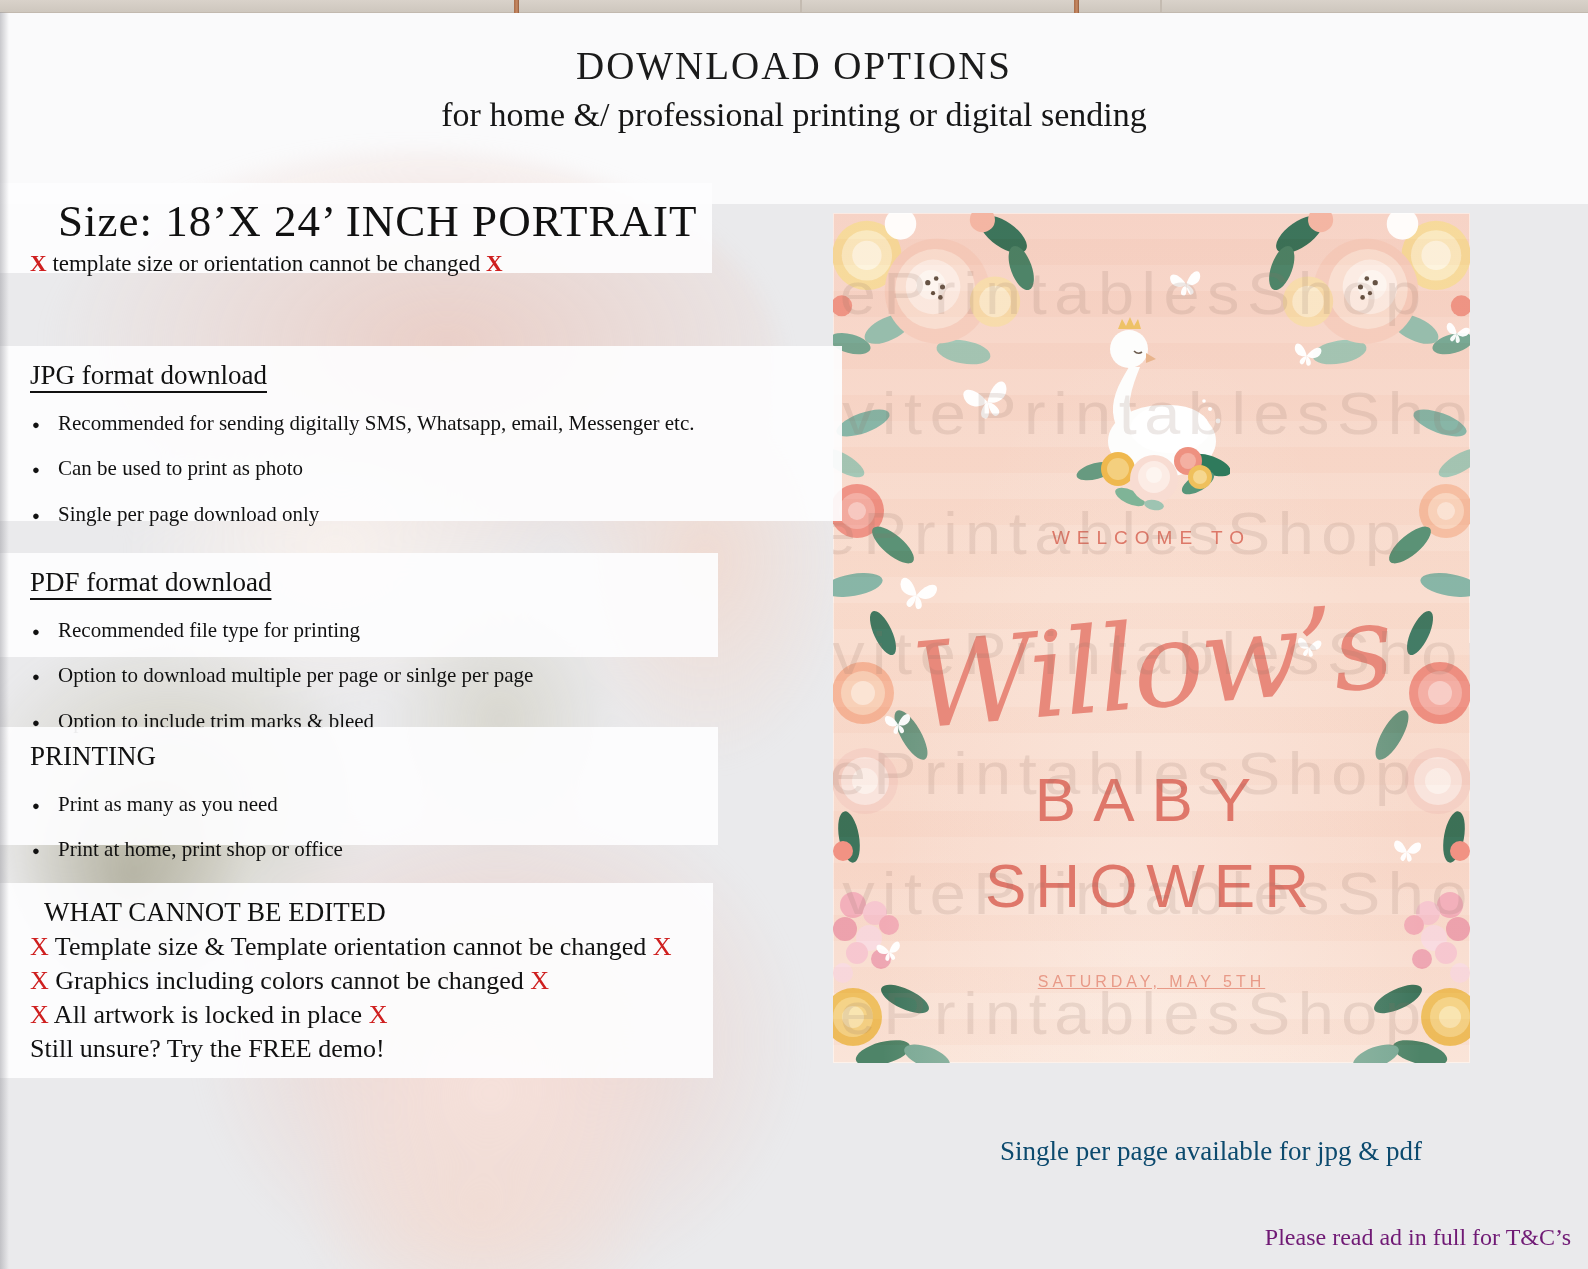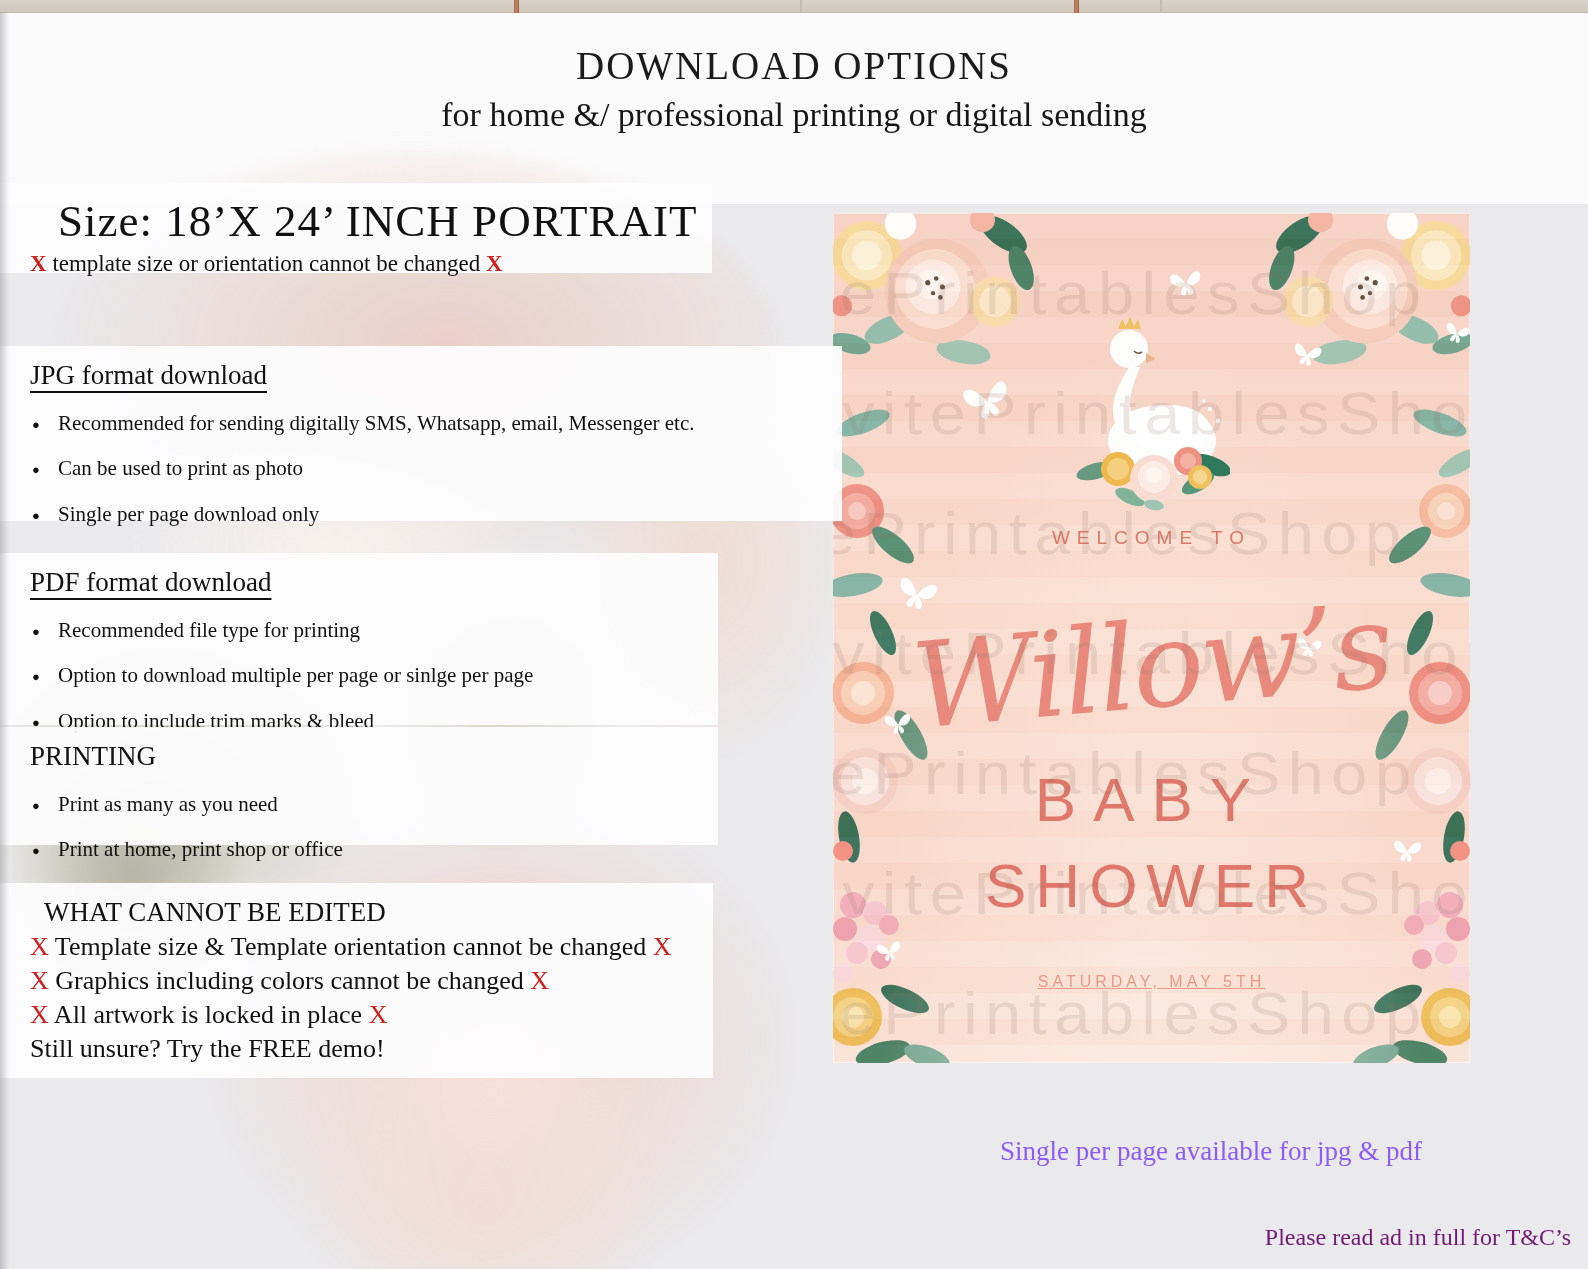--- a/index.html
+++ b/index.html
@@ -32,21 +32,21 @@
   .b9{left:380px;top:440px;width:240px;height:280px;background:radial-gradient(ellipse,rgba(184,180,152,.35),rgba(184,180,152,0) 70%);}
   .left-edge{position:absolute;left:0;top:12px;width:9px;height:1257px;
              background:linear-gradient(90deg,rgba(160,160,166,.55),rgba(160,160,166,0));z-index:40;}
 
   
   .band{position:absolute;left:0;background:rgba(253,253,254,.93);color:#111;z-index:10;}
   .band-size{top:183px;width:712px;height:90px;}
   .band-size h1{margin:12px 0 0 58px;font-size:45px;font-weight:normal;letter-spacing:1px;}
   .band-size .note{margin:4px 0 0 30px;font-size:23px;}
   .band-jpg{top:346px;width:842px;height:175px;}
-  .band-pdf{top:553px;width:718px;height:172px;}
+  .band-pdf{top:553px;width:718px;height:104px;}
   .band-printing{top:727px;width:718px;height:118px;}
   .band-cannot{top:883px;width:713px;height:195px;}
   .band h2{margin:14px 0 4px 30px;font-size:27px;font-weight:normal;}
   .band h2.u{text-decoration:underline;text-decoration-thickness:2px;text-underline-offset:7px;}
   .band ul{list-style:none;margin:10px 0 0 30px;padding:0;}
   .band li{position:relative;font-size:21px;line-height:1.26;padding-left:28px;margin:19px 0;max-width:660px;font-family:Liberation Serif, serif;}
   .band li::before{content:"●";position:absolute;left:2px;top:7px;font-size:13px;}
   .xr{color:#cf1f1f;font-weight:bold;}
   .xc{color:#cf1f1f;}
   .band-cannot h2{margin:14px 0 2px 44px;}
@@ -71,21 +71,21 @@
         font-size:118px;color:#e8897b;transform:rotate(-5deg);letter-spacing:-3px;}
   .bigline1{top:551px;font-size:62px;letter-spacing:17px;color:#df776a;font-weight:100;}
   .bigline2{top:637px;font-size:62px;letter-spacing:9px;color:#df776a;font-weight:100;}
   .date{top:760px;font-size:16px;letter-spacing:4px;color:#e89a88;text-decoration:underline;}
 
   .wm{position:absolute;inset:0;overflow:hidden;z-index:6;pointer-events:none;}
   .wm-row{position:absolute;white-space:nowrap;font-family:"Liberation Sans",sans-serif;
           font-weight:100;font-size:60px;letter-spacing:7px;color:rgba(141,111,99,.16);transform:scaleX(1.08);transform-origin:left;}
 
   
-  .foot-note{position:absolute;left:1000px;top:1136px;font-size:27px;color:#8b5cf6;z-index:10;}
+  .foot-note{position:absolute;left:1000px;top:1136px;font-size:27px;color:#0c4a6e;z-index:10;}
   .terms{position:absolute;right:17px;top:1224px;font-size:24px;color:#701a75;z-index:10;}
 </style>
 </head>
 <body>
 
 <div class="stage">
 
   <div class="top-strip">
     <div class="seam" style="left:800px"></div>
     <div class="seam" style="left:1160px"></div>

